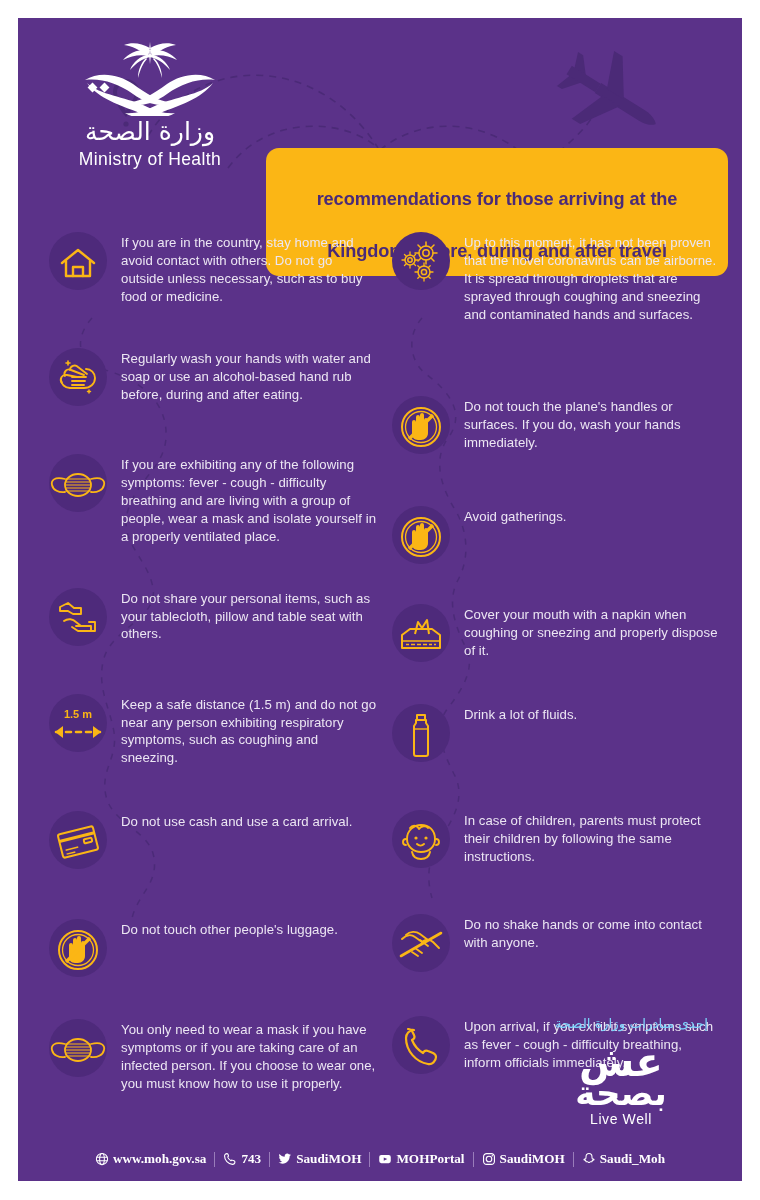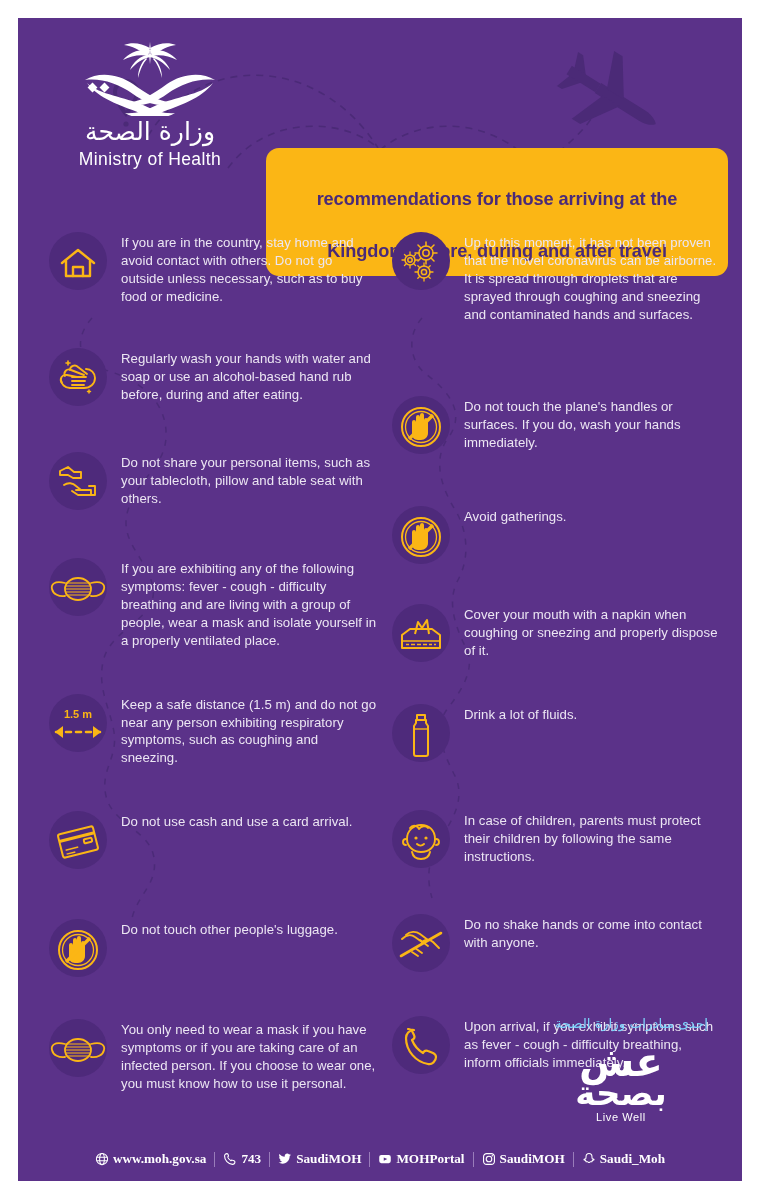--- a/index.html
+++ b/index.html
@@ -79,21 +79,21 @@
     direction:rtl;font-family:"DejaVu Sans","Liberation Sans",sans-serif;
     letter-spacing:.5px;
   }
   .livewell{
     position:absolute;right:46px;top:38px;width:150px;text-align:center;color:#ffffff;
   }
   .livewell-ar{
     font-size:40px;line-height:.95;direction:rtl;font-weight:bold;
     font-family:"DejaVu Sans","Liberation Sans",sans-serif;
   }
-  .livewell-en{font-size:11px;letter-spacing:.6px;margin-top:2px;}
+  .livewell-en{font-size:14px;letter-spacing:.6px;margin-top:2px;}
 
   .contact-bar{
     position:absolute;left:0;bottom:14px;width:100%;
     display:flex;align-items:center;justify-content:center;
     color:#ffffff;font-size:13.2px;
     font-family:"Liberation Serif","DejaVu Serif",serif;font-weight:bold;
   }
   .contact-item{display:flex;align-items:center;gap:4px;padding:0 8px;white-space:nowrap;}
   .contact-item svg{display:block;}
   .sep{width:1px;height:15px;background:#a98fc7;opacity:.8;}
@@ -193,44 +193,44 @@
             <path d="M14 11 c0 -4 5 -6 8 -3 l9 7"></path>
             <path d="M30 10 c5 0 9 4 9 9 c0 6 -5 10 -11 10 l-14 0 c-5 0 -9 -4 -9 -8"></path>
             <path d="M16 18 h14 M16 22 h13 M16 26 h12"></path>
             <path d="M12 6 l0 -4 M10 4 l4 0" stroke-width="1.6"></path>
             <path d="M33 34 l0 -3 M31.5 32.5 l3 0" stroke-width="1.5"></path>
           </svg>
         </div>
         <div class="item-text">Regularly wash your hands with water and soap  or use an alcohol-based hand rub before, during and after eating.</div>
       </div>
 
+      <div class="item" style="margin-top:44px">
+        <div class="icon-wrap">
+          <div class="icon-circle"></div>
+          <svg width="56" height="34" viewBox="0 0 56 34" fill="none" stroke="#fbb615" stroke-width="1.8" stroke-linejoin="round" stroke-linecap="round">
+            <ellipse cx="28" cy="17" rx="13" ry="11"></ellipse>
+            <path d="M15 11 C4 8 1 13 2 17 C3 22 9 25 15 24"></path>
+            <path d="M41 11 C52 8 55 13 54 17 C53 22 47 25 41 24"></path>
+            <path d="M16 11 h24 M16 14 h24 M16 17 h24 M16 20 h24 M16 23 h24" stroke-width="1.2"></path>
+          </svg>
+        </div>
+        <div class="item-text">If you are exhibiting any of the following symptoms: fever - cough - difficulty breathing and are living with a group of people, wear a mask and isolate yourself in a properly ventilated place.</div>
+      </div>
+
       <div class="item" style="margin-top:42px">
         <div class="icon-wrap">
           <div class="icon-circle"></div>
           <svg width="44" height="40" viewBox="0 0 44 40" fill="none" stroke="#fbb615" stroke-width="1.9" stroke-linejoin="round" stroke-linecap="round">
             <path d="M4 8 l8 -4 l6 5 l7 0 l0 6 l-8 0 l-5 -3 l-8 0z"></path>
             <path d="M8 22 c4 -3 9 -2 12 1 l5 4 l10 0 l0 5 l-13 0 l-6 -4"></path>
             <path d="M20 27 l12 0"></path>
             <path d="M33 23 l6 0 l0 9 l-6 0"></path>
           </svg>
         </div>
         <div class="item-text">Do not share your personal items, such as your tablecloth, pillow and table seat with others.</div>
-      </div>
-
-      <div class="item" style="margin-top:44px">
-        <div class="icon-wrap">
-          <div class="icon-circle"></div>
-          <svg width="56" height="34" viewBox="0 0 56 34" fill="none" stroke="#fbb615" stroke-width="1.8" stroke-linejoin="round" stroke-linecap="round">
-            <ellipse cx="28" cy="17" rx="13" ry="11"></ellipse>
-            <path d="M15 11 C4 8 1 13 2 17 C3 22 9 25 15 24"></path>
-            <path d="M41 11 C52 8 55 13 54 17 C53 22 47 25 41 24"></path>
-            <path d="M16 11 h24 M16 14 h24 M16 17 h24 M16 20 h24 M16 23 h24" stroke-width="1.2"></path>
-          </svg>
-        </div>
-        <div class="item-text">If you are exhibiting any of the following symptoms: fever - cough - difficulty breathing and are living with a group of people, wear a mask and isolate yourself in a properly ventilated place.</div>
       </div>
 
       <div class="item" style="margin-top:44px">
         <div class="icon-wrap">
           <div class="icon-circle"></div>
           <svg width="62" height="40" viewBox="0 0 62 40" fill="none" stroke="#fbb615" stroke-width="2.6" stroke-linecap="round">
             <path d="M9 27 h44" stroke-dasharray="5 5"></path>
             <path d="M8 27 l8 -6 l0 12 z" fill="#fbb615" stroke="none"></path>
             <path d="M54 27 l-8 -6 l0 12 z" fill="#fbb615" stroke="none"></path>
           </svg>
@@ -270,21 +270,21 @@
       <div class="item" style="margin-top:38px">
         <div class="icon-wrap">
           <div class="icon-circle"></div>
           <svg width="56" height="34" viewBox="0 0 56 34" fill="none" stroke="#fbb615" stroke-width="1.8" stroke-linejoin="round" stroke-linecap="round">
             <ellipse cx="28" cy="17" rx="13" ry="11"></ellipse>
             <path d="M15 11 C4 8 1 13 2 17 C3 22 9 25 15 24"></path>
             <path d="M41 11 C52 8 55 13 54 17 C53 22 47 25 41 24"></path>
             <path d="M16 11 h24 M16 14 h24 M16 17 h24 M16 20 h24 M16 23 h24" stroke-width="1.2"></path>
           </svg>
         </div>
-        <div class="item-text">You only need to wear a mask if you have symptoms or if you are taking care of an infected person. If you choose to wear one, you must know how to use it personal.</div>
+        <div class="item-text">You only need to wear a mask if you have symptoms or if you are taking care of an infected person. If you choose to wear one, you must know how to use it properly.</div>
       </div>
     </div>
 
     <div class="col col-right">
 
       <div class="item" style="margin-top:0">
         <div class="icon-wrap">
           <div class="icon-circle"></div>
           <svg width="48" height="48" viewBox="0 0 48 48" fill="none" stroke="#fbb615" stroke-width="1.5">
             <g>

